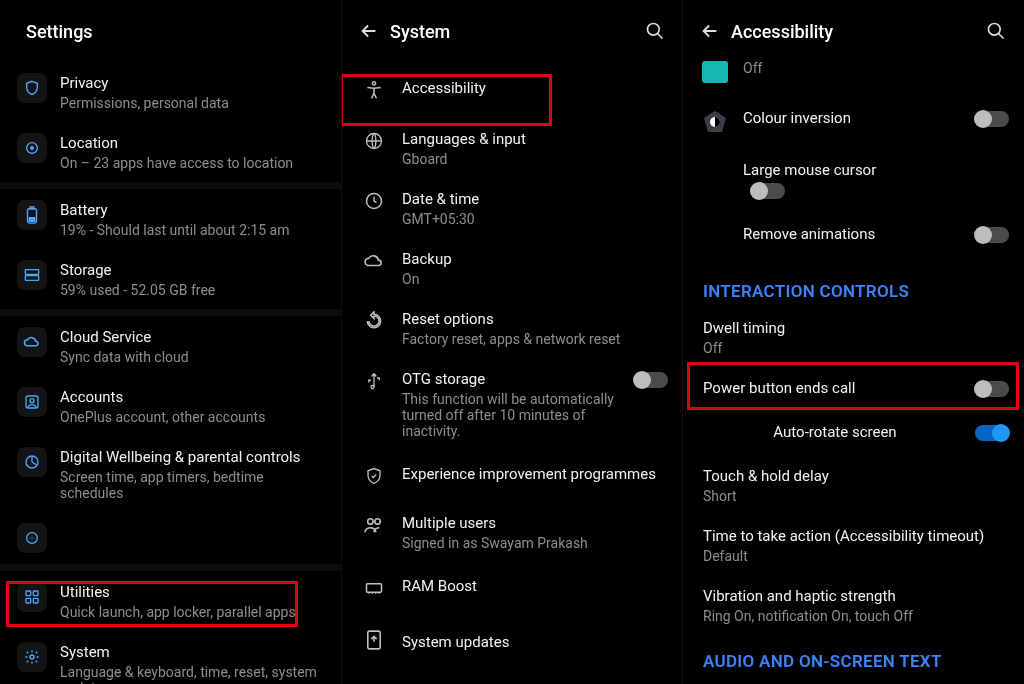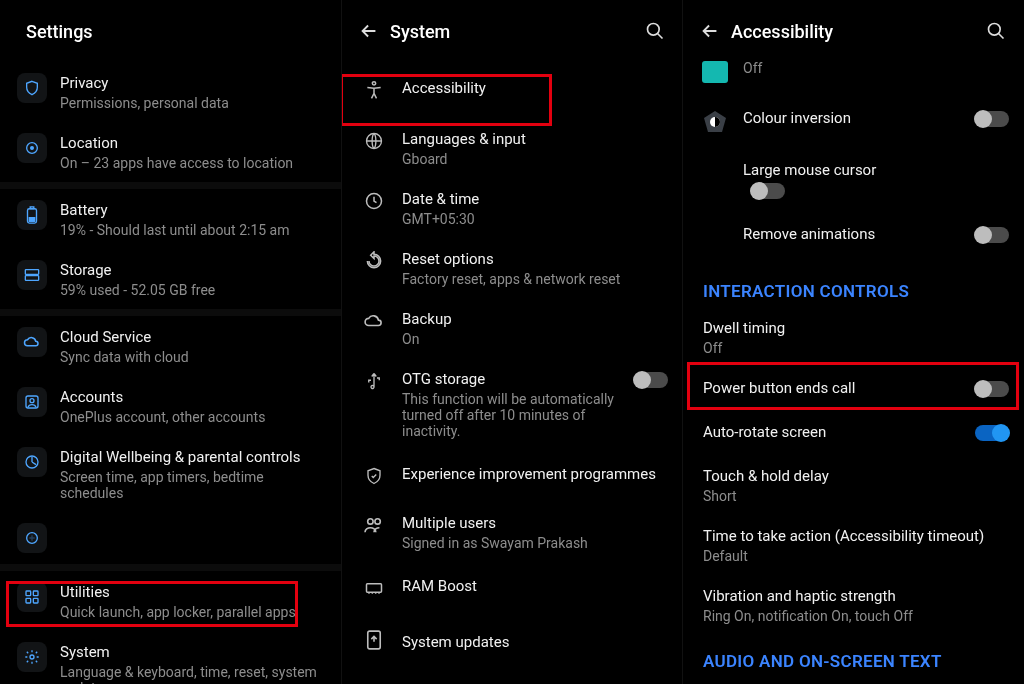--- a/index.html
+++ b/index.html
@@ -271,42 +271,42 @@
         </div>
       <div class="txt">
         <div class="label">Date &amp; time</div>
         <div class="sub">GMT+05:30</div>
       </div>
     </div>
 
     <div class="row">
       <div class="icon-wrap">
           <div class="icon-b">
+        <svg width="22" height="16" viewBox="0 0 24 18" fill="none" stroke="currentColor" stroke-width="1.8">
+              <path d="M6 14a4 4 0 010-8 6 6 0 0111 2 3 3 0 010 6H6z"></path>
+            </svg>
+      </div>
+        </div>
+      <div class="txt">
+        <div class="label">Backup</div>
+        <div class="sub">On</div>
+      </div>
+    </div>
+
+    <div class="row">
+      <div class="icon-wrap">
+          <div class="icon-b">
         <svg width="20" height="20" viewBox="0 0 24 24" fill="none" stroke="currentColor" stroke-width="1.8">
               <path d="M4 12a8 8 0 108-8V1L8 5l4 4V6a6 6 0 11-6 6"></path>
             </svg>
       </div>
         </div>
       <div class="txt">
         <div class="label">Reset options</div>
         <div class="sub">Factory reset, apps &amp; network reset</div>
-      </div>
-    </div>
-
-    <div class="row">
-      <div class="icon-wrap">
-          <div class="icon-b">
-        <svg width="22" height="16" viewBox="0 0 24 18" fill="none" stroke="currentColor" stroke-width="1.8">
-              <path d="M6 14a4 4 0 010-8 6 6 0 0111 2 3 3 0 010 6H6z"></path>
-            </svg>
-      </div>
-        </div>
-      <div class="txt">
-        <div class="label">Backup</div>
-        <div class="sub">On</div>
       </div>
     </div>
 
     <div class="row">
       <div class="icon-wrap">
           <div class="icon-b">
         <svg width="18" height="20" viewBox="0 0 24 24" fill="none" stroke="currentColor" stroke-width="1.8">
               <path d="M12 2v18M12 2l-3 4M12 2l3 4M8 11h-3v3M16 8h3v3M12 20a2 2 0 100 .01"></path>
             </svg>
       </div>
@@ -456,21 +456,21 @@
     <div class="row" style="padding-left:20px;min-height:44px;">
       <div class="txt" style="padding-left:0;">
           <div class="label">Power button ends call</div>
         </div>
       <div class="ctrl">
           <div class="toggle off"></div>
         </div>
     </div>
 
     <div class="row" style="padding-left:20px;min-height:44px;">
-      <div class="txt" style="padding-left:0;">
+      <div class="txt" style="padding-left:0;text-align:center;">
           <div class="label">Auto-rotate screen</div>
         </div>
       <div class="ctrl">
           <div class="toggle on"></div>
         </div>
     </div>
     <div class="hl-box" style="left:4px; top:362px; width:332px; height:48px;"></div>
 
     <div class="row" style="padding-left:20px;">
       <div class="txt" style="padding-left:0;">

